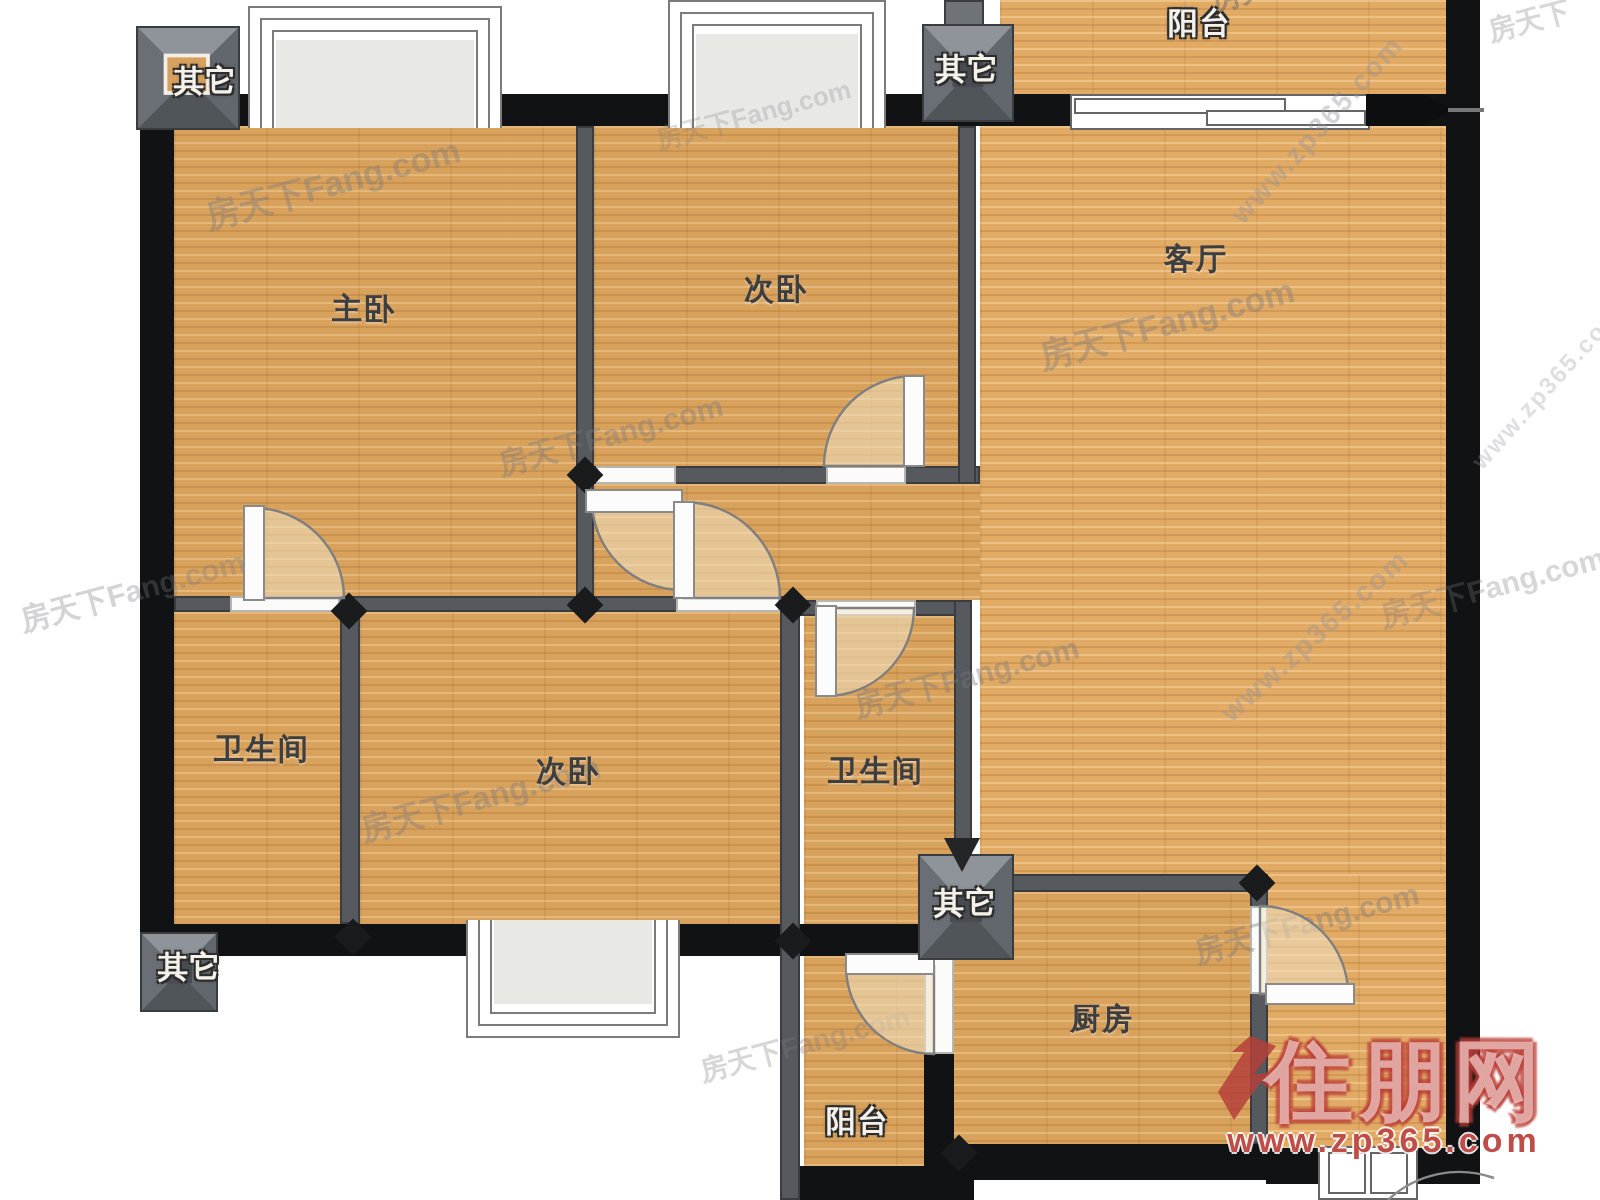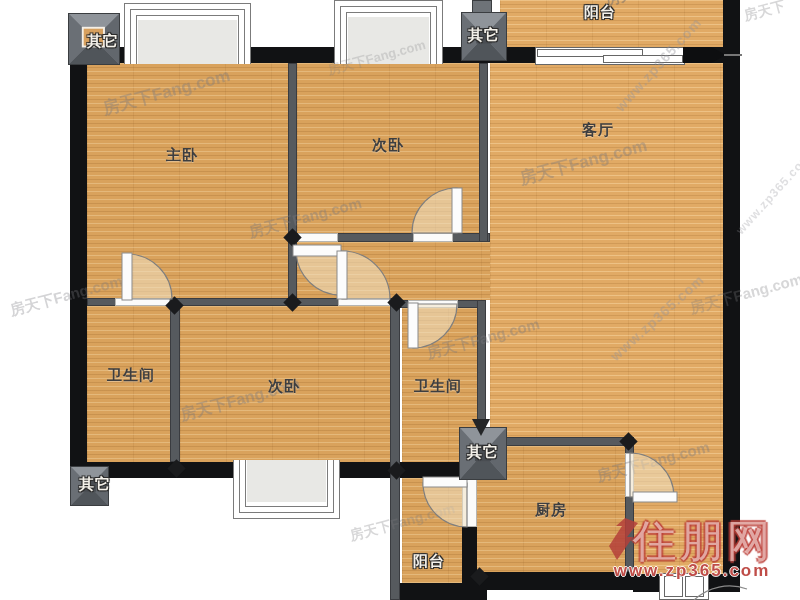--- a/index.html
+++ b/index.html
@@ -31,21 +31,21 @@
   .roomlabel{position:absolute;transform:translate(-50%,-50%);font-weight:bold;font-size:15px;
     color:#3d3e40;letter-spacing:1px;white-space:nowrap;z-index:60;text-shadow:0 1px 1px rgba(255,255,255,.35);}
   .outlabel{position:absolute;transform:translate(-50%,-50%);font-weight:bold;font-size:15px;
     color:#f4f1ea;letter-spacing:1px;white-space:nowrap;z-index:60;
     text-shadow:-1px -1px 0 #2c2c2c,1px -1px 0 #2c2c2c,-1px 1px 0 #2c2c2c,1px 1px 0 #2c2c2c,0 0 2px #2c2c2c;}
   
   .wm{position:absolute;font-weight:bold;color:rgba(122,122,126,.38);transform:rotate(-15deg);
     transform-origin:left top;white-space:nowrap;z-index:30;}
   .wmz{position:absolute;font-weight:bold;color:rgba(148,148,156,.40);transform:rotate(-48deg);
     transform-origin:left top;white-space:nowrap;z-index:30;letter-spacing:1px;}
-  .zp-name{position:absolute;transform:translate(-50%,-50%);font-size:44px;font-weight:400;letter-spacing:3px;
+  .zp-name{position:absolute;transform:translate(-50%,-50%);font-size:44px;font-weight:700;letter-spacing:3px;
     color:rgba(255,250,247,.55);white-space:nowrap;z-index:70;
     text-shadow:-2px 0 1px rgba(187,62,55,.75),2px 0 1px rgba(187,62,55,.75),0 -2px 1px rgba(187,62,55,.75),0 2px 1px rgba(187,62,55,.75);}
   .zp-url{position:absolute;transform:translate(-50%,-50%);font-size:17px;font-weight:bold;letter-spacing:2px;
     color:rgba(186,62,56,.92);white-space:nowrap;z-index:70;
     text-shadow:-1px 0 0 rgba(255,255,255,.85),1px 0 0 rgba(255,255,255,.85),0 -1px 0 rgba(255,255,255,.85),0 1px 0 rgba(255,255,255,.85);}
   svg.overlay{position:absolute;left:0;top:0;z-index:40;}
   svg.logo{position:absolute;z-index:70;}
 </style>
 </head>
 <body>

